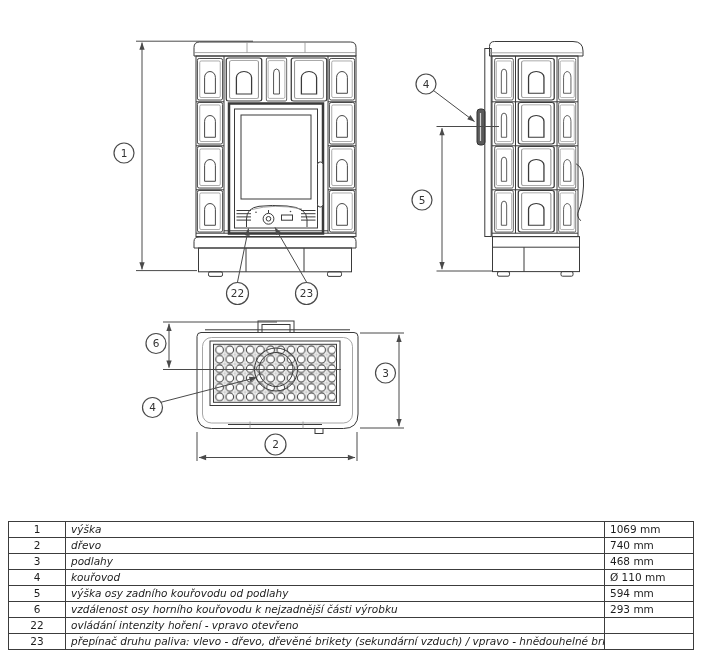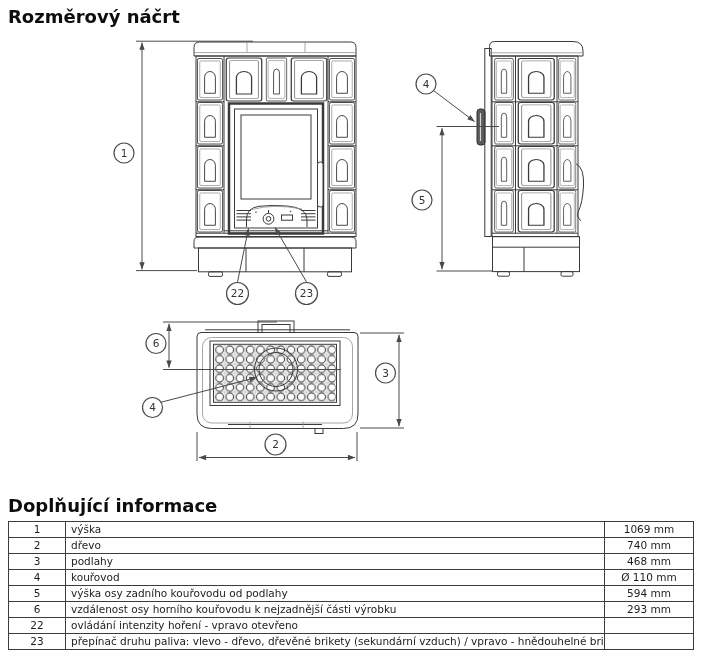--- a/index.html
+++ b/index.html
@@ -15,29 +15,28 @@
   .lt{stroke:#8f8f8f;fill:none;stroke-width:0.8;}
   .dim{stroke:#4a4a4a;fill:none;stroke-width:1;}
   .co{fill:#ffffff;stroke:#4a4a4a;stroke-width:1.2;}
   .cotext{fill:#333;font-size:10.5px;text-anchor:middle;stroke:none;font-family:"DejaVu Sans","Liberation Sans",sans-serif;}
   
   table.info{position:absolute;left:8px;top:521px;width:686px;border-collapse:collapse;
              table-layout:fixed;font-size:10.5px;color:#1c1c1c;border:1.5px solid #333;}
   table.info td{border:1px solid #3c3c3c;height:15px;line-height:15px;padding:0 5px;
                 white-space:nowrap;overflow:hidden;box-sizing:content-box;}
   td.num{width:46px;text-align:center;}
-  td.label{border-right:none;}
-  td.value{border-left:none;width:78px;text-align:center;}
+  td.label{border-right:none;font-style:italic;}
+  td.value{border-left:none;width:78px;text-align:left;}
 </style>
 </head>
 <body>
 
 <div class="page">
 
-  <h1 class="title">Rozměrový náčrt</h1>
 
   <svg class="drawing" width="702" height="480" viewBox="0 0 702 480" xmlns="http://www.w3.org/2000/svg">
     <defs>
       <marker id="ah" viewBox="0 0 8 6" refX="7.2" refY="3" markerWidth="8.5" markerHeight="6.5" orient="auto-start-reverse">
         <path d="M0.5,0.5 L7.5,3 L0.5,5.5 Z" fill="#4a4a4a"></path>
       </marker>
       <symbol id="arch-tile" viewBox="0 0 30 45" preserveAspectRatio="none">
         <rect x="1" y="1" width="28" height="43" rx="2" class="ln"></rect>
         <rect x="3.6" y="3.6" width="22.8" height="37.8" rx="1.5" class="lt"></rect>
         <path d="M9,37 V20.5 A6,6 0 0 1 21,20.5 V37 Z" class="ln"></path>
@@ -231,21 +230,20 @@
         <path d="M197,432 V461 M357,432 V461" class="dim"></path>
         <path d="M199,457.5 H355" class="dim" marker-start="url(#ah)" marker-end="url(#ah)"></path>
       </g>
       <g>
         <circle cx="275.5" cy="444.5" r="10.5" class="co"></circle>
         <text x="275.5" y="448.3" class="cotext">2</text>
       </g>
     </g>
   </svg>
 
-  <h2 class="subtitle">Doplňující informace</h2>
 
   <table class="info">
     <tbody>
       <tr>
         <td class="num">1</td>
         <td class="label">výška</td>
         <td class="value">1069 mm</td>
       </tr>
       <tr>
         <td class="num">2</td>

